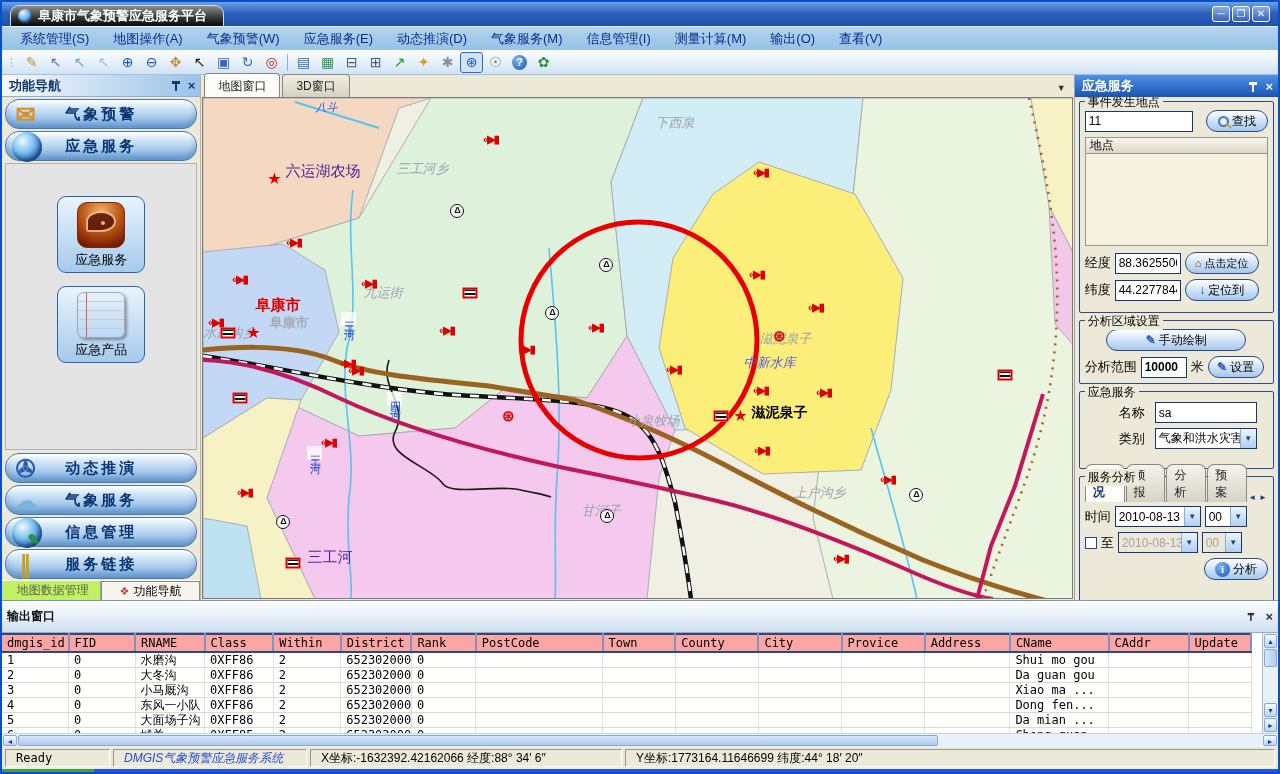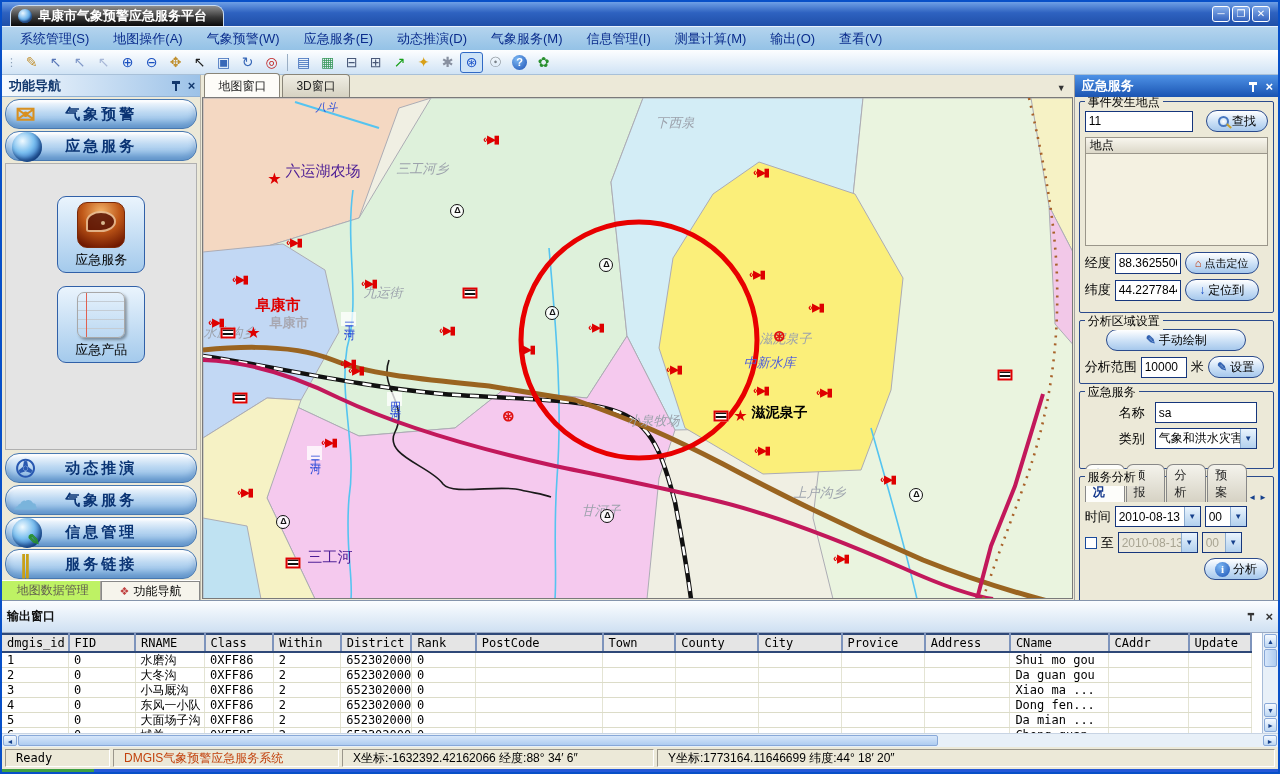--- a/index.html
+++ b/index.html
@@ -113,37 +113,37 @@
   .lb-sb .sbtn { height:13px; border:1px solid #88A8D8; border-radius:2px; background:linear-gradient(#F4F9FF,#BCD6F2); color:#16408C; font-size:7px; text-align:center; line-height:11px; }
   .iico { width:15px; height:15px; border-radius:50%; background:radial-gradient(circle at 35% 30%,#7CB8F4,#1A50B4); color:#fff; font-size:11px; font-weight:bold; line-height:15px; text-align:center; font-family:"Liberation Serif",serif; }
 
   
   .output { height:147px; border-top:1px solid #8494AC; background:#fff; display:flex; flex-direction:column; flex:0 0 auto; }
   .out-title { height:32px; background:linear-gradient(#FBFDFF,#CFE0F2); border-bottom:1px solid #9AAAC4; display:flex; align-items:center; padding:0 5px; font-weight:bold; font-size:12px; color:#111; flex:0 0 auto; }
   .out-title .pinico { transform:scale(.8); color:#333; margin-right:10px; }
   .out-body { flex:1; display:flex; overflow:hidden; }
   .tblwrap { flex:1; overflow:hidden; }
   table.out { border-collapse:collapse; table-layout:fixed; font-family:"DejaVu Sans Mono",monospace; font-size:12px; width:1250px; }
-  table.out th { background:#e5e5e5; border-right:2px solid #7E94BC; border-top:2px solid #2E4878; border-bottom:2px solid #2E4878; font-weight:normal; text-align:left; padding:1px 5px; height:17px; overflow:hidden; white-space:nowrap; }
+  table.out th { background:#fca5a5; border-right:2px solid #7E94BC; border-top:2px solid #2E4878; border-bottom:2px solid #2E4878; font-weight:normal; text-align:left; padding:1px 5px; height:17px; overflow:hidden; white-space:nowrap; }
   table.out td { border-right:1px solid #E4E4D4; border-bottom:1px solid #DCDCC8; padding:0 5px; height:14px; line-height:14px; overflow:hidden; white-space:nowrap; color:#000; }
   .vscroll { width:16px; background:#E8F0F8; border-left:1px solid #A8BCD8; display:flex; flex-direction:column; align-items:stretch; padding:1px; gap:1px; flex:0 0 auto; }
   .vscroll .sbtn,.hscroll .sbtn { border:1px solid #88A8D8; border-radius:2px; background:linear-gradient(#F6FAFF,#BCD6F2); color:#16408C; font-size:7px; text-align:center; }
   .vscroll .sbtn { height:14px; line-height:13px; }
   .vthumb { flex:0 0 18px; border:1px solid #88A8D8; border-radius:2px; background:linear-gradient(90deg,#D6E6FA,#AECCF0); }
   .vsp { flex:1; }
   .hscroll { height:14px; background:#E8F0F8; border-top:1px solid #C8D4E4; display:flex; align-items:stretch; padding:1px; gap:1px; flex:0 0 auto; }
   .hscroll .sbtn { width:14px; line-height:11px; }
   .hthumb { flex:0 0 920px; border:1px solid #88A8D8; border-radius:2px; background:linear-gradient(#D6E6FA,#AECCF0); }
   .hsp { flex:1; }
 
   
   .statusbar { height:22px; background:#ECE9D8; display:flex; align-items:stretch; padding:2px 3px; gap:3px; font-size:12px; flex:0 0 auto; }
   .sseg { border:1px solid; border-color:#9A968A #FFFFFF #FFFFFF #9A968A; display:flex; align-items:center; padding:0 10px; white-space:nowrap; overflow:hidden; }
   .seg-ready { width:105px; font-family:"DejaVu Sans Mono",monospace; }
-  .seg-sys { width:226px; color:#c2410c; }
+  .seg-sys { width:194px; color:#1d4ed8;font-style:italic; }
   .seg-x { width:312px; }
   .seg-y { flex:1; }
   .taskbar { height:5px; background:linear-gradient(90deg,#3EA042 0 92px,#2458D8 92px); flex:0 0 auto; }
 </style>
 </head>
 <body>
 
 <div class="win">
 
   <div class="titlebar">
@@ -402,21 +402,21 @@
         <div class="grp" style="height:64px">
           <span class="grp-title">分析区域设置</span>
           <div class="row" style="justify-content:center">
             <span class="btn-pill" style="width:140px">
               <span class="iglyph" style="color:#3060B0">✎</span>
               <span>手动绘制</span>
             </span>
           </div>
           <div class="row">
             <span class="lbl">分析范围</span>
-            <input class="txt" style="width: 46px;" value="10000">
+            <input class="txt" style="width: 46px; font-weight: bold;" value="10000">
             <span class="lbl">米</span>
             <span class="btn-pill" style="width:56px">
               <span class="iglyph" style="color:#3060B0">✎</span>
               <span>设置</span>
             </span>
           </div>
         </div>
 
         <div class="grp" style="height:78px">
           <span class="grp-title">应急服务</span>

